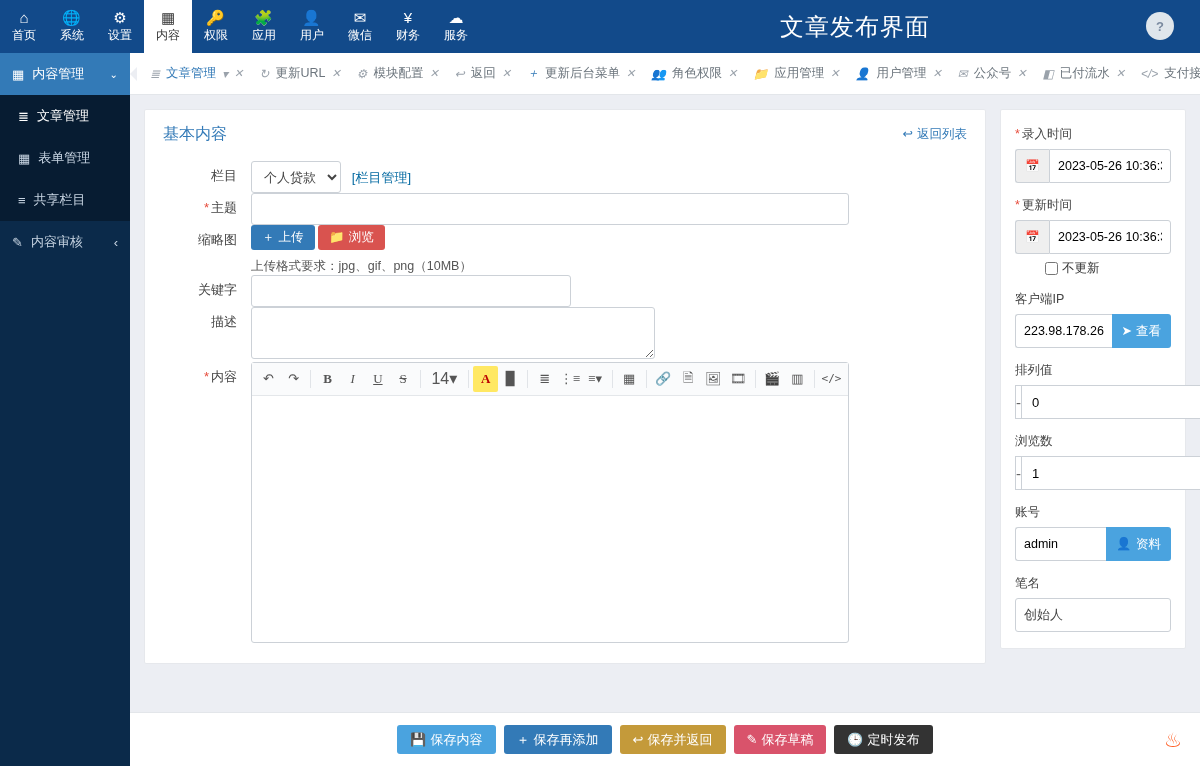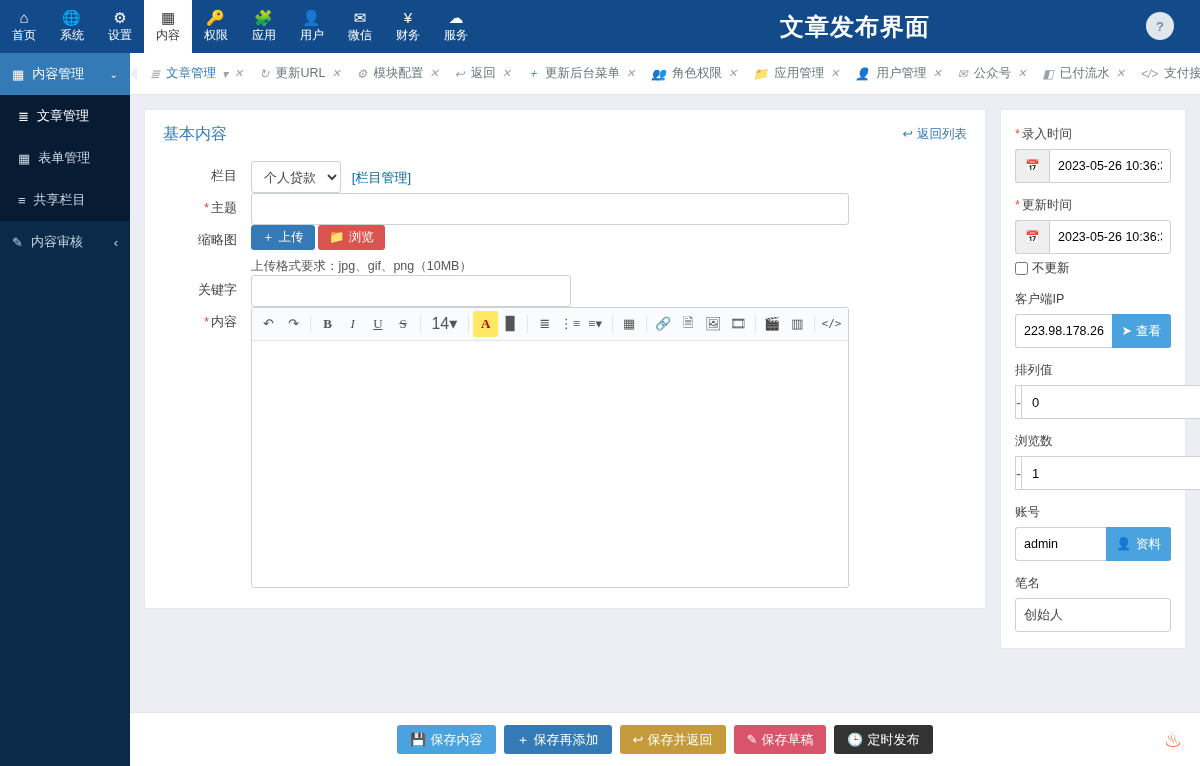--- a/index.html
+++ b/index.html
@@ -4,21 +4,21 @@
 <style>
   *{box-sizing:border-box;margin:0;padding:0;}
   body{font-family:"Helvetica Neue",Arial,"Microsoft YaHei",sans-serif;font-size:13px;color:#333;background:#eceef3;overflow:hidden;}
 
   
   .navbar{height:53px;background:#124a8a;color:#fff;display:flex;align-items:stretch;position:relative;}
   .nav-items{display:flex;}
   .nav-item{display:flex;flex-direction:column;align-items:center;justify-content:center;width:48px;height:53px;color:#fff;font-size:12px;gap:2px;cursor:pointer;}
   .nav-item.active{background:#fff;color:#333;}
   .nav-item .nico{font-size:15px;line-height:1;}
-  .brand{flex:0 0 auto;margin-left:auto;margin-right:270px;display:flex;align-items:center;font-size:24px;font-weight:700;letter-spacing:1px;}
+  .brand{flex:0 0 auto;margin-left:auto;margin-right:270px;display:flex;align-items:center;font-size:24px;font-weight:400;letter-spacing:1px;}
   .avatar{width:28px;height:28px;border-radius:50%;background:#dfe6ec;color:#7a8aa0;position:absolute;right:26px;top:12px;display:flex;align-items:center;justify-content:center;font-weight:700;}
 
   
   .app-wrap{display:flex;height:calc(100vh - 53px);}
   .sidebar{width:130px;flex:0 0 130px;background:#0b2a4a;color:#c7d4e2;display:flex;flex-direction:column;}
   .sb-item{display:flex;align-items:center;gap:8px;height:42px;padding:0 12px;font-size:13px;cursor:pointer;position:relative;}
   .sb-item.group{background:#337ab7;color:#fff;}
   .sb-item.group .chev{margin-left:auto;font-size:10px;}
   .sb-tip{position:absolute;right:-7px;top:50%;transform:translateY(-50%);width:0;height:0;border-top:7px solid transparent;border-bottom:7px solid transparent;border-right:7px solid #eceef3;}
   .sb-sub{background:#071c32;}
@@ -77,21 +77,21 @@
   .side-lbl:first-child{margin-top:0;}
   .side-lbl .req{margin-right:2px;}
   .input-group{display:flex;}
   .input-group .addon{width:34px;flex:0 0 34px;border:1px solid #ccd1d7;border-right:none;border-radius:3px 0 0 3px;background:#efefef;display:flex;align-items:center;justify-content:center;color:#666;font-size:12px;}
   .input-group input{flex:1;border:1px solid #ccd1d7;border-radius:0 3px 3px 0;height:34px;padding:0 8px;font-size:12.5px;min-width:0;}
   .input-group .btn{border-radius:0 3px 3px 0;height:34px;padding:0 10px;}
   .input-group input.mid{border-radius:0;}
   .spin{display:flex;}
   .spin button{width:28px;height:34px;border:1px solid #ccd1d7;background:#fff;color:#666;cursor:pointer;font-size:15px;}
   .spin input{flex:1;border:1px solid #ccd1d7;border-left:none;border-right:none;height:34px;text-align:left;padding:0 10px;font-size:13px;}
-  .chk{display:flex;align-items:center;gap:4px;margin-top:6px;font-size:12.5px;}
+  .chk{display:flex;align-items:center;gap:4px;margin-top:6px;font-size:12.5px;margin-left:30px;}
 
   
   .footbar{position:fixed;left:130px;right:0;bottom:0;height:54px;background:#fff;border-top:1px solid #e3e6ea;display:flex;align-items:center;justify-content:center;gap:8px;}
   .footbar .btn{padding:8px 13px;font-size:13px;}
 
   .flame{position:fixed;right:18px;bottom:14px;color:#ff5a1f;font-size:20px;}
 
   
   .g{font-style:normal;font-family:Arial;}
 </style>
@@ -269,20 +269,24 @@
                   </button>
                 <div class="hint">上传格式要求：jpg、gif、png（10MB）</div>
               </div>
             </div>
 
             <div class="frow">
               <div class="flabel">关键字</div>
               <div class="fctrl"><input class="form-ctl med" value="" style=""></div>
             </div>
 
+            <div class="frow">
+              <div class="flabel">描述</div>
+              <div class="fctrl"><textarea class="form-ctl" style=""></textarea></div>
+            </div>
 
             <div class="frow">
               <div class="flabel"><span class="req">*</span><span>内容</span></div>
               <div class="fctrl">
                 <div class="editor">
                   <div class="editor-tb">
                     <button class="eb">↶</button>
                     <button class="eb">↷</button>
                     <span class="esep"></span>
                     <button class="eb">

